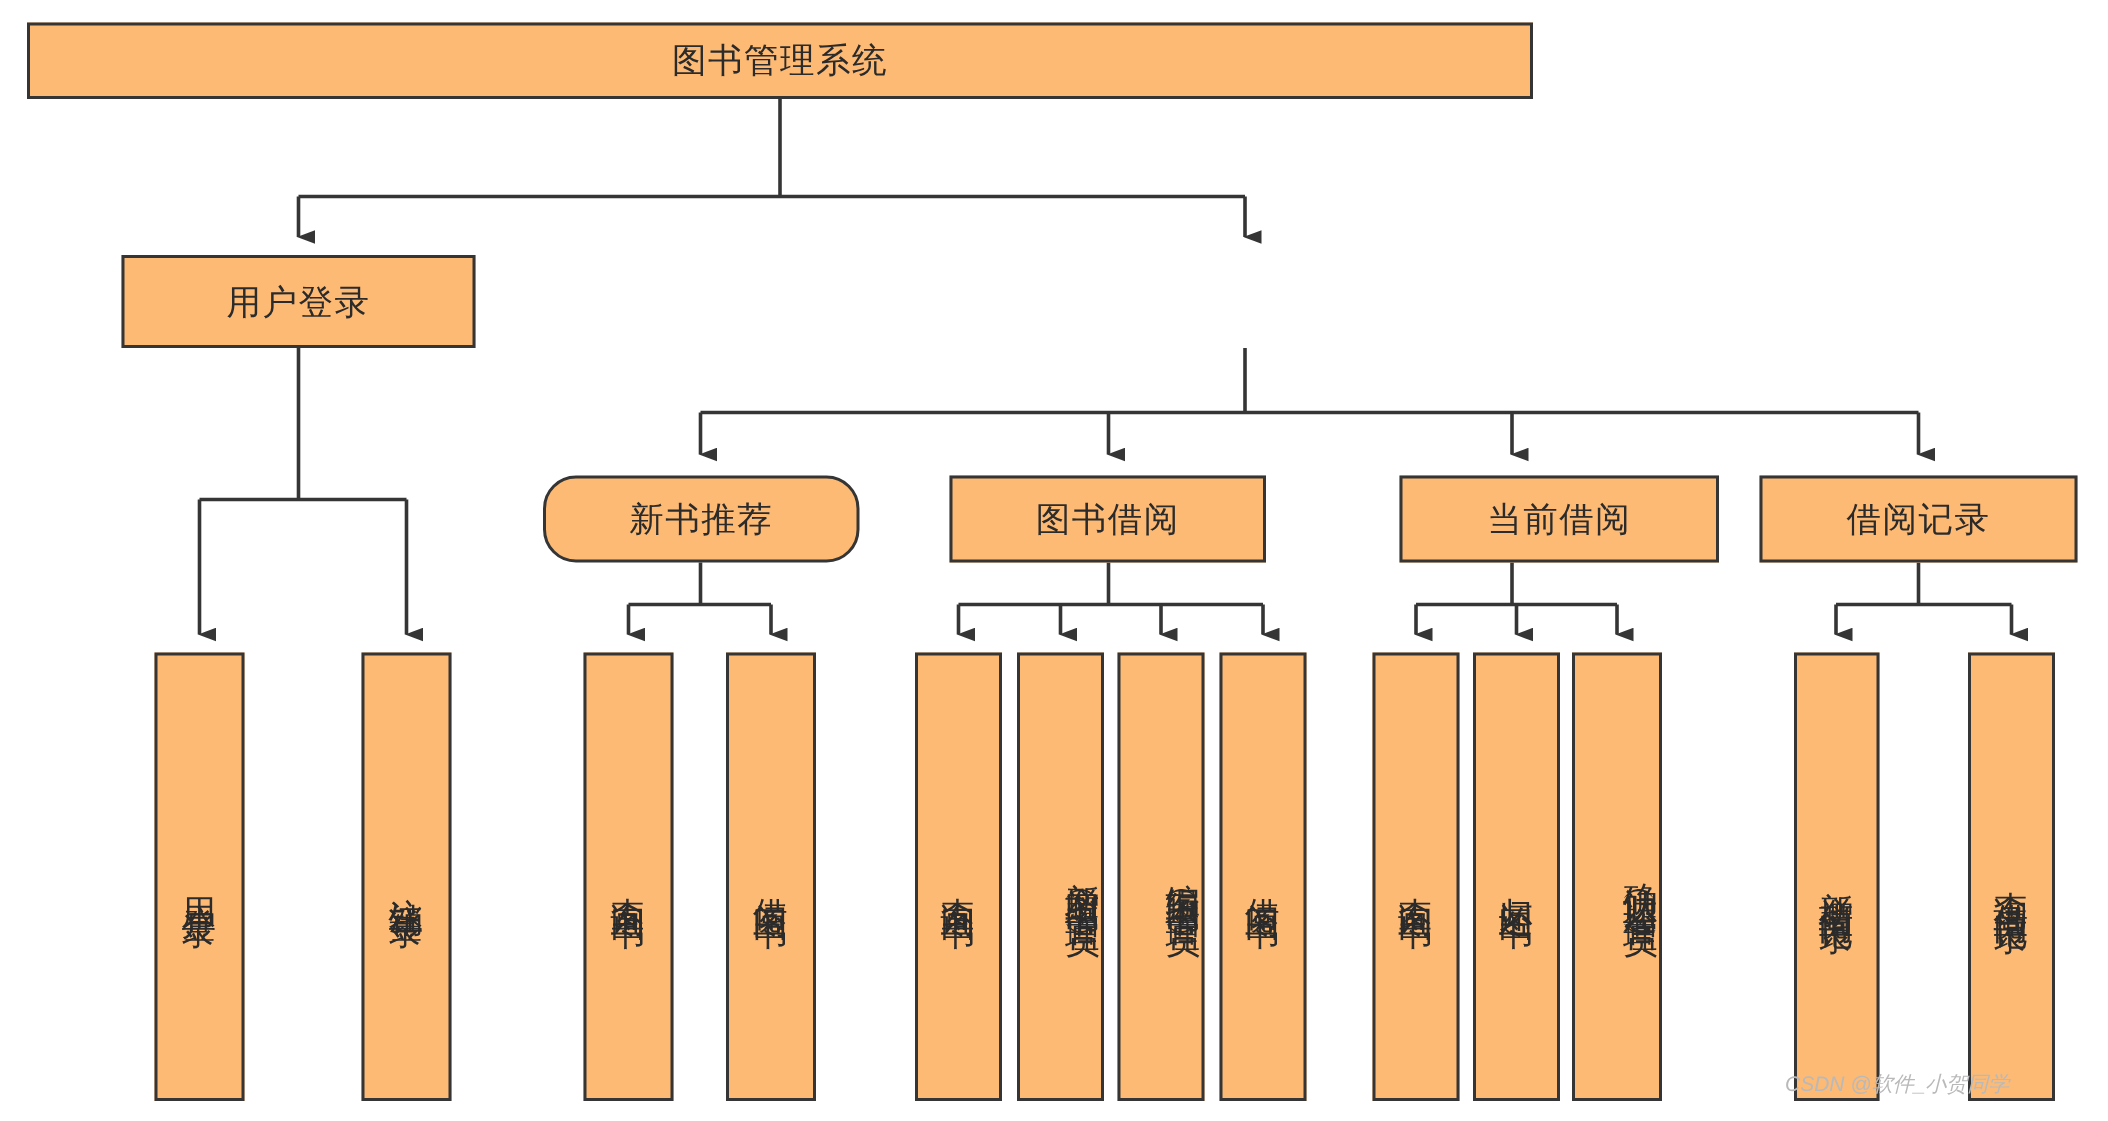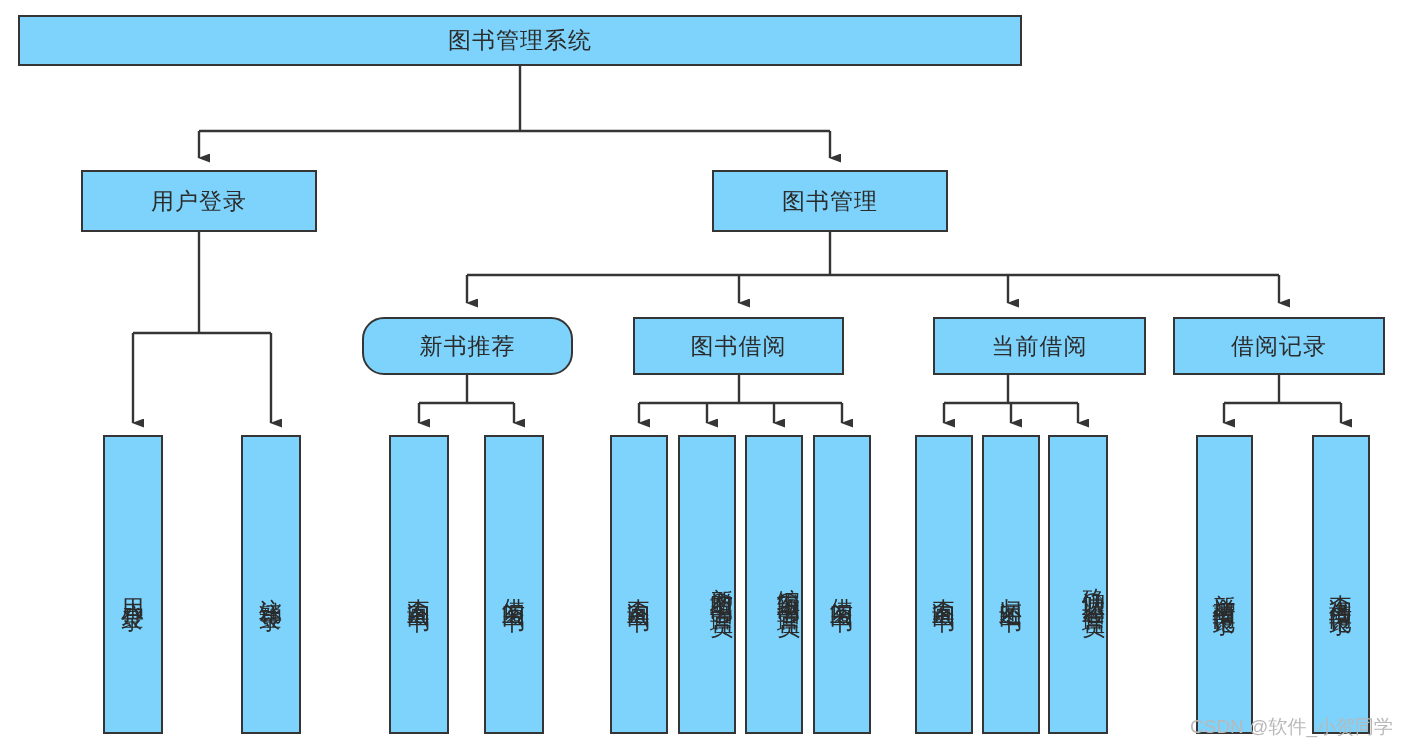--- a/index.html
+++ b/index.html
@@ -21,21 +21,21 @@
     position: absolute;
     left: 0;
     top: 0;
     width: 1405px;
     height: 747px;
   }
   .node {
     position: absolute;
     box-sizing: border-box;
     border: 2px solid #353535;
-    background: #7dd3fc;
+    background: #fdba74;
     display: flex;
     align-items: center;
     justify-content: center;
     color: #2b2b2b;
     z-index: 2;
   }
   .node.h {
     font-size: 23px;
     letter-spacing: 1px;
   }
@@ -50,24 +50,25 @@
     line-height: 1.05;
     white-space: nowrap;
   }
   .node.v.mid {
     align-items: center;
   }
   .watermark {
     position: absolute;
     left: 1190px;
     top: 714px;
-    font-size: 19px;
+    font-size: 14px;
     color: #b9b9b9;
     white-space: nowrap;
     z-index: 3;
+    font-style: italic;
   }
 </style>
 </head>
 <body>
 
 <div id="canvas">
 
   <svg id="edges" viewBox="0 0 1405 747" xmlns="http://www.w3.org/2000/svg">
     <defs>
       <marker id="arw" markerWidth="10" markerHeight="12" refX="4.5" refY="11" orient="auto" markerUnits="userSpaceOnUse">
@@ -118,23 +119,20 @@
     </g>
   </svg>
 
   <div class="node h" style="left:18px; top:15px; width:1004px; height:51px;">
     <span>图书管理系统</span>
   </div>
 
   <div class="node h" style="left:81px; top:170px; width:236px; height:62px;">
     <span>用户登录</span>
   </div>
-  <div class="node h" style="left:712px; top:170px; width:236px; height:62px;">
-    <span>图书管理</span>
-  </div>
 
   <div class="node h" style="left:362px; top:317px; width:211px; height:58px;border-radius:22px;">
     <span>新书推荐</span>
   </div>
   <div class="node h" style="left:633px; top:317px; width:211px; height:58px;">
     <span>图书借阅</span>
   </div>
   <div class="node h" style="left:902px; top:317px; width:213px; height:58px;margin-left:31px;">
     <span>当前借阅</span>
   </div>

